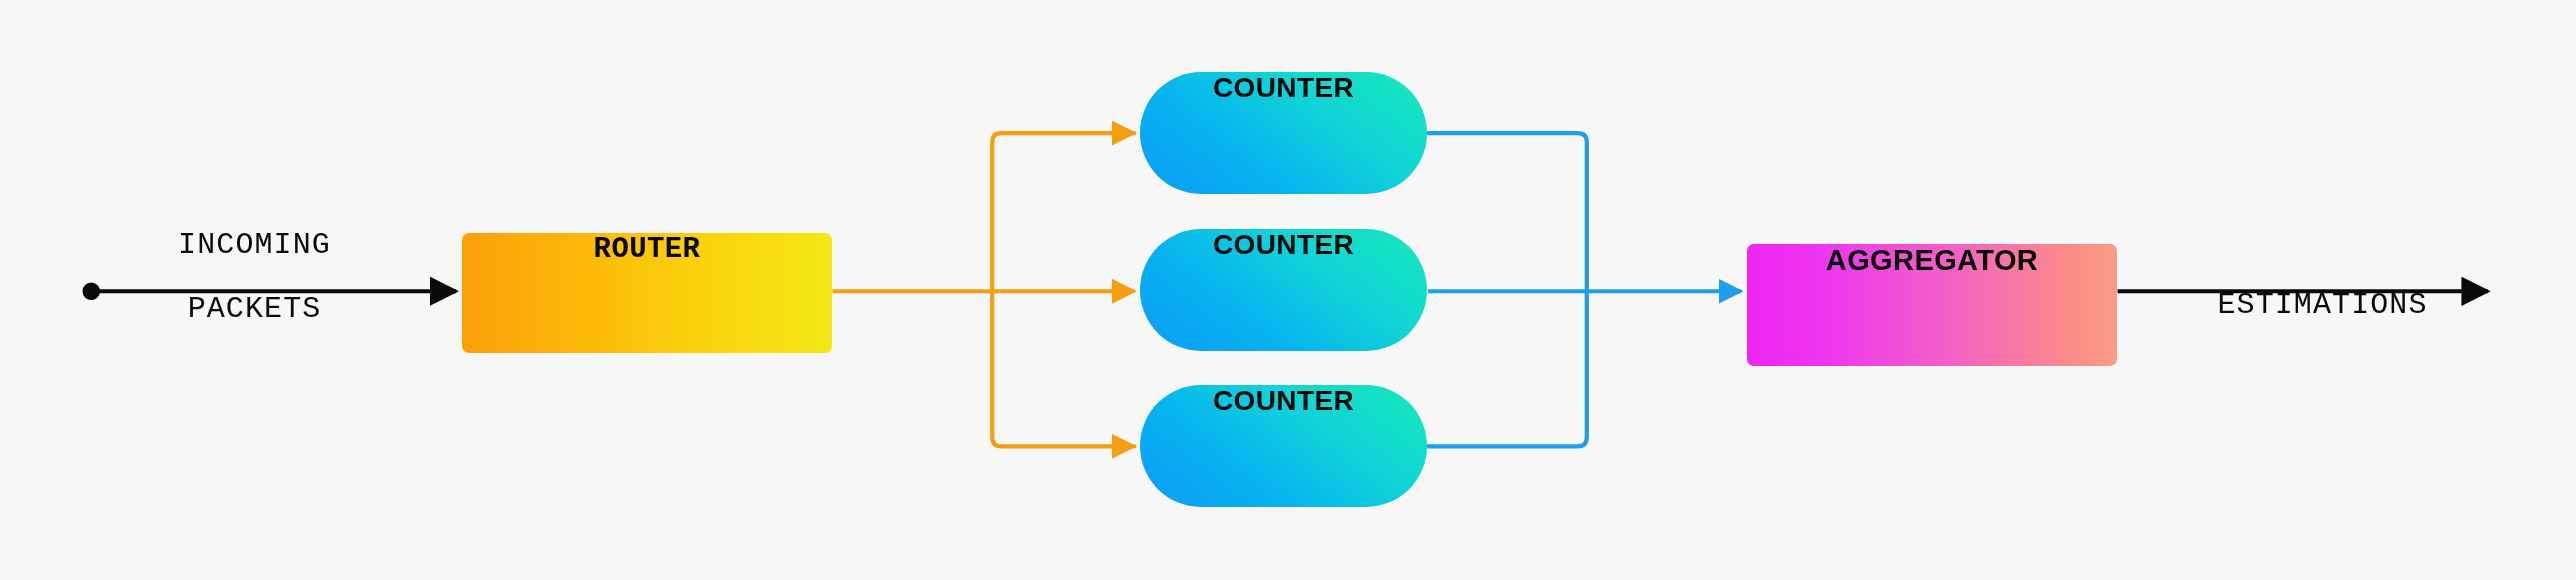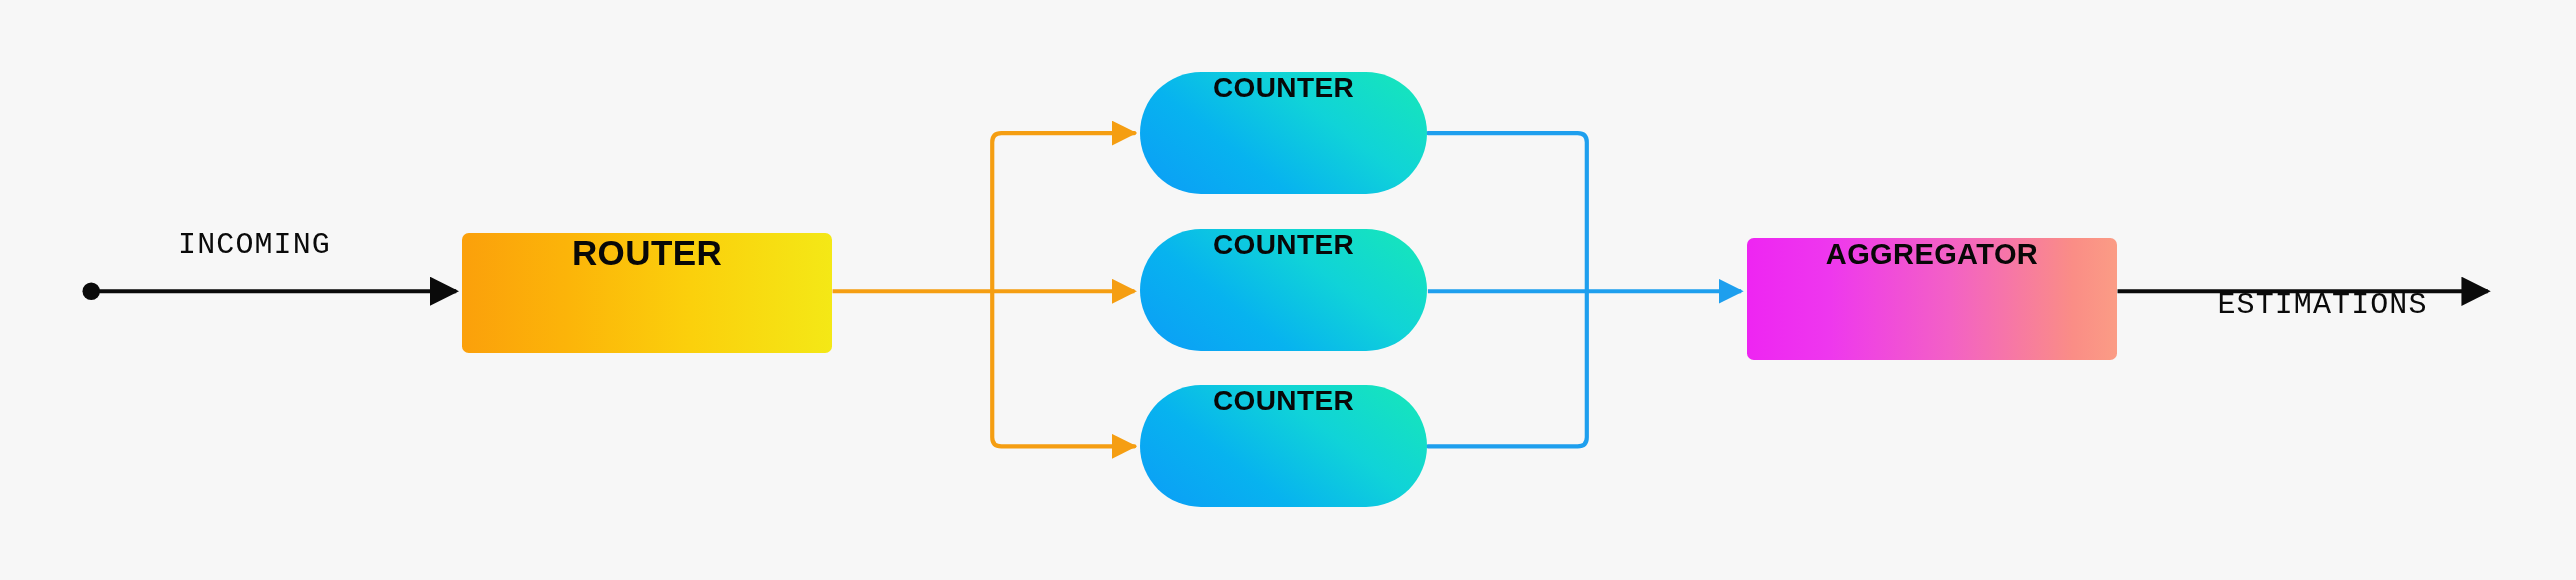--- a/index.html
+++ b/index.html
@@ -41,37 +41,37 @@
   }
   
   #node-router {
     left: 462px;
     top: 233px;
     width: 370px;
     height: 120px;
     border-radius: 6.8px;
     background: linear-gradient(90deg, #FBA00B 0%, #FCB409 28%, #FBD00C 62%, #F4E816 100%);
   }
-  #node-router .node-label { font-size: 35px; }
+  #node-router .node-label { font-size: 29px; font-family: Liberation Mono, monospace; }
   
   .node-counter {
     left: 1140px;
     width: 287px;
     height: 122px;
     border-radius: 61px;
     background: linear-gradient(38deg, #0C9CF7 0%, #07B3EF 34%, #10D3D8 64%, #17E8B7 100%);
   }
   .node-counter .node-label { font-size: 28px; }
   #node-counter-0 { top: 72px; }
   #node-counter-1 { top: 229px; }
   #node-counter-2 { top: 385px; }
   
   #node-aggregator {
     left: 1747px;
-    top: 238px;
+    top: 244px;
     width: 370px;
     height: 122px;
     border-radius: 6.8px;
     background: linear-gradient(90deg, #EE25F2 0%, #EE37EE 22%, #F361C5 55%, #FA8D86 88%, #FB9C85 100%);
   }
   #node-aggregator .node-label { font-size: 29px; }
   
   .edge-label {
     position: absolute;
     font-family: "Liberation Mono", "DejaVu Sans Mono", monospace;
@@ -141,17 +141,18 @@
 
   <div class="node node-counter" id="node-counter-2">
     <span class="node-label">COUNTER</span>
   </div>
 
   <div class="node" id="node-aggregator">
     <span class="node-label">AGGREGATOR</span>
   </div>
 
   <div class="edge-label" id="label-incoming-top">INCOMING</div>
+  <div class="edge-label" id="label-incoming-bottom">PACKETS</div>
 
   <div class="edge-label" id="label-usage-bottom">ESTIMATIONS</div>
 
 </div>
 
 
 </body></html>

